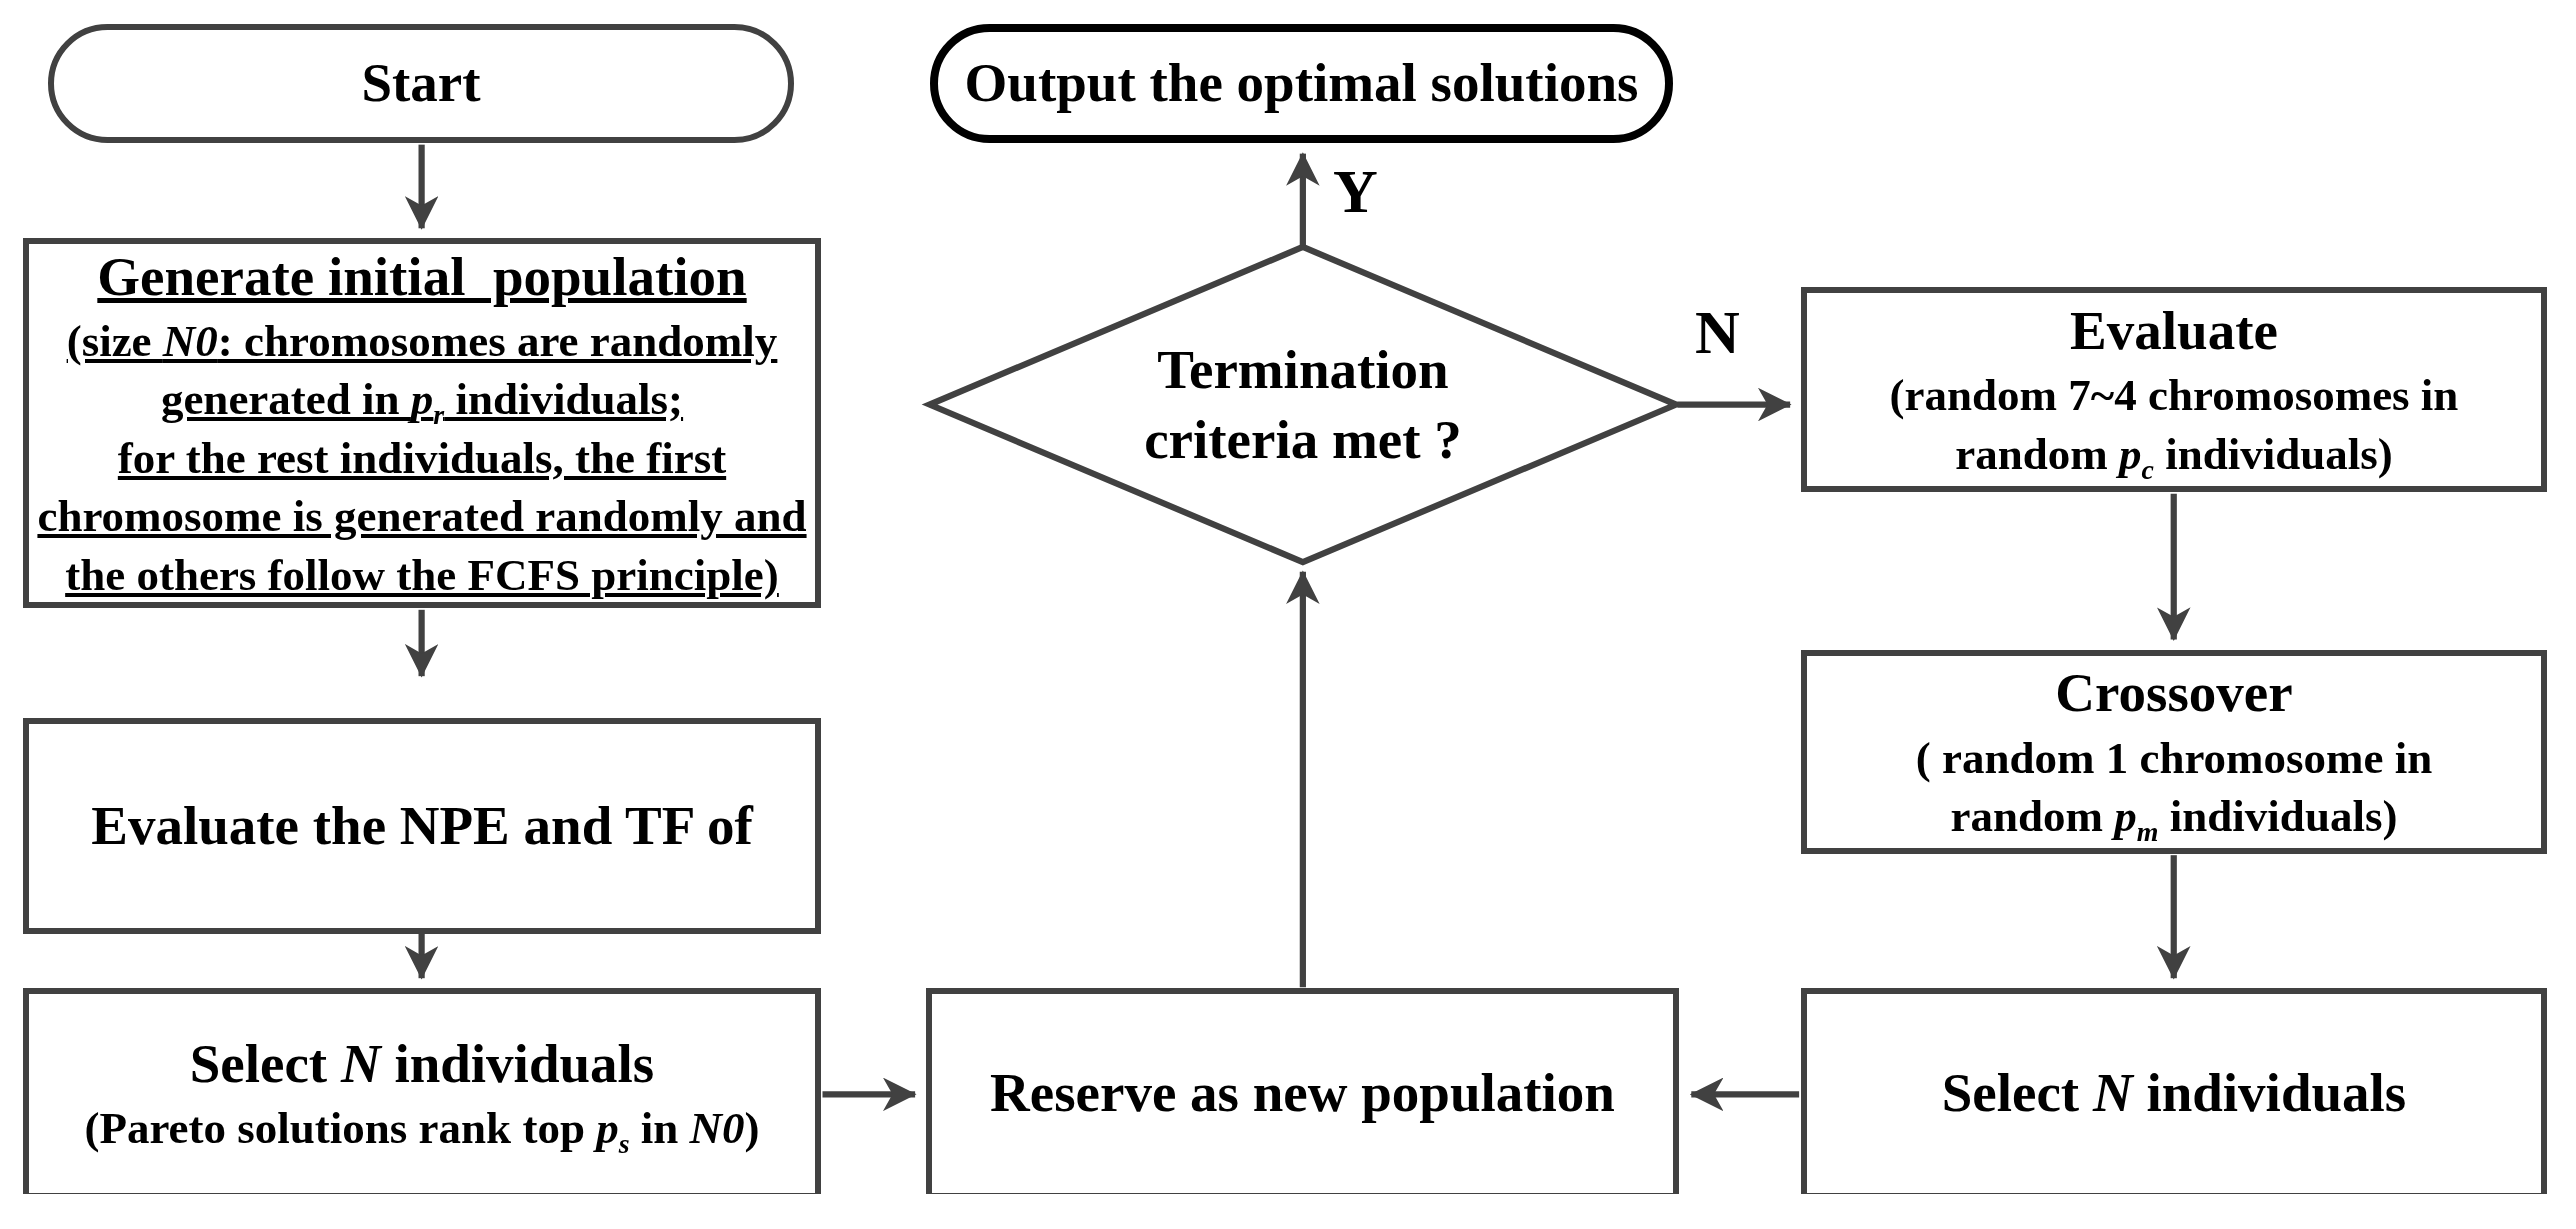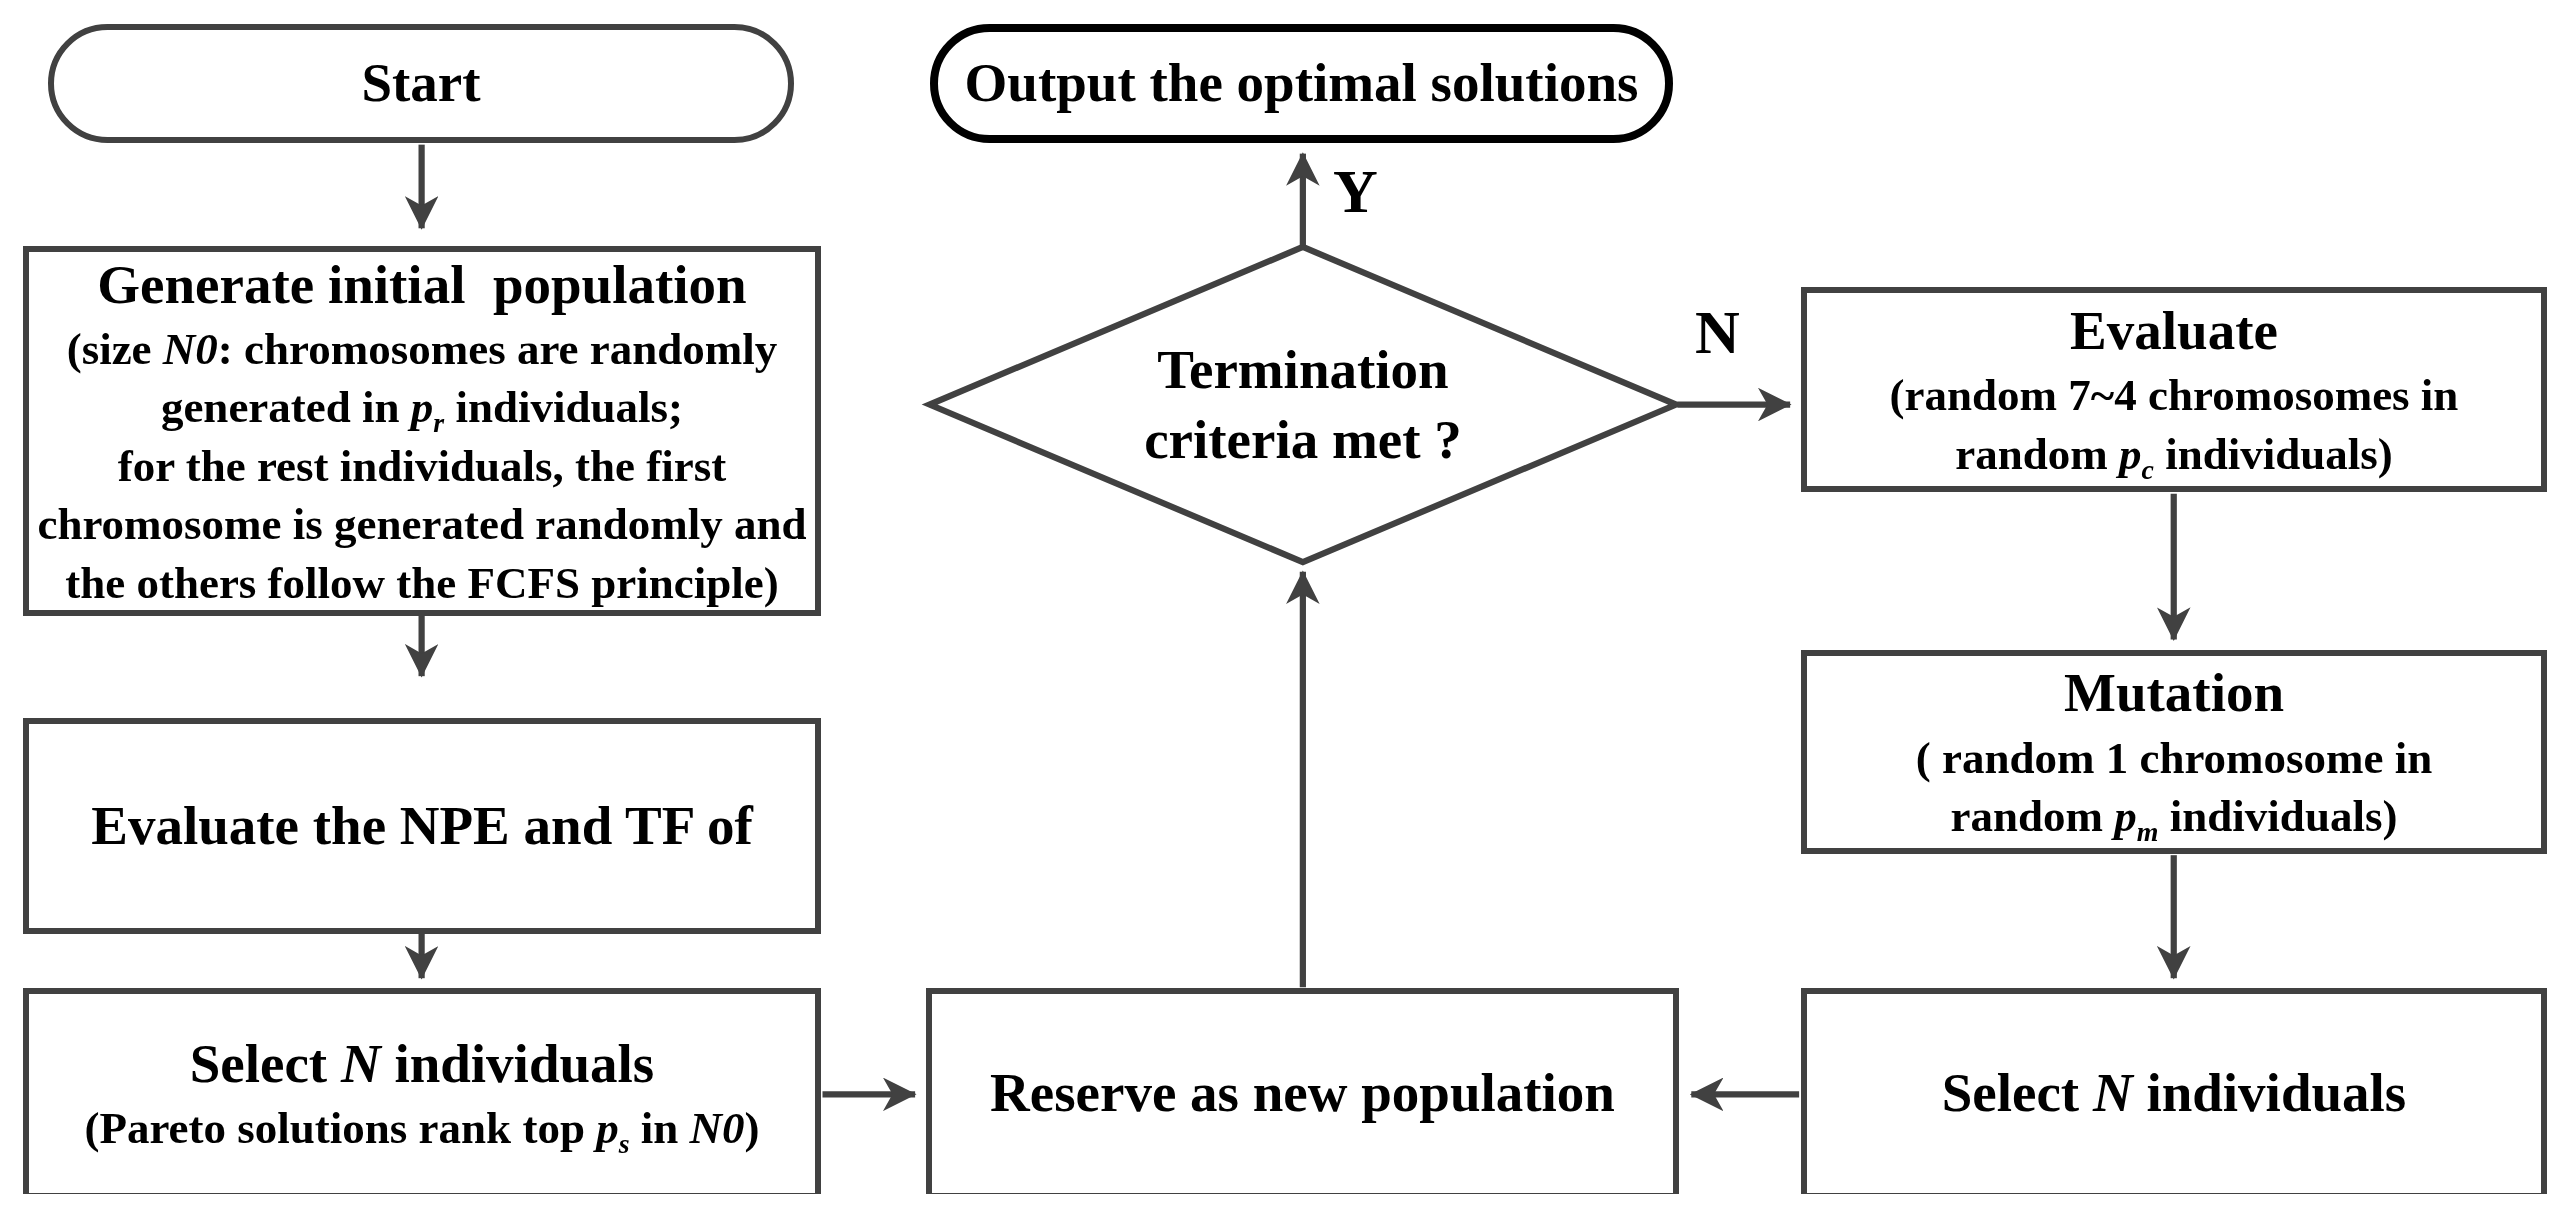--- a/index.html
+++ b/index.html
@@ -46,21 +46,21 @@
   .var { font-style: italic; }
   .b sub, .h sub { font-size: 0.62em; font-style: italic; line-height: 0; }
   .branch-label {
     position: absolute;
     font-size: 62px;
     line-height: 1;
   }
 
   
   #start       { left: 48px;   top: 24px;   width: 746px; height: 119px; }
-  #generate    { left: 23px;   top: 246px;  width: 798px; height: 370px; }
+  #generate    { left: 23px;   top: 238px;  width: 798px; height: 370px; text-decoration: underline; }
   #evaluate    { left: 23px;   top: 686px;  width: 798px; height: 216px; margin-top: 32px; }
   #select-left { left: 23px;   top: 988px; width: 798px; height: 211px; }
   #output      { left: 930px; top: 24px;   width: 743px; height: 119px; font-family: Liberation Serif, serif; }
   #term-text   { left: 930px; top: 247px;  width: 746px; height: 315px; }
   #reserve     { left: 926px; top: 988px; width: 753px; height: 211px; }
   #crossover   { left: 1801px; top: 287px;  width: 746px; height: 205px; }
   #mutation    { left: 1801px; top: 650px;  width: 746px; height: 204px; }
   #select-right{ left: 1801px; top: 988px; width: 746px; height: 211px; }
   #label-yes   { left: 1333px; top: 160px; }
   #label-no    { left: 1695px; top: 301px; }
@@ -135,21 +135,21 @@
     <div class="h">Reserve as new population</div>
   </div>
 
   <div class="node" id="crossover">
     <div class="h">Evaluate</div>
     <div class="b">(random 7~4 chromosomes in</div>
     <div class="b"><span>random </span><span class="var">p</span><sub>c</sub><span> individuals)</span></div>
   </div>
 
   <div class="node" id="mutation">
-    <div class="h">Mutation</div>
+    <div class="h">Crossover</div>
     <div class="b">( random 1 chromosome in</div>
     <div class="b"><span>random </span><span class="var">p</span><sub>m</sub><span> individuals)</span></div>
   </div>
 
   <div class="node" id="select-right">
     <div class="h"><span>Select </span><span class="var">N</span><span> individuals</span></div>
   </div>
 
   <div class="branch-label" id="label-yes">Y</div>
   <div class="branch-label" id="label-no">N</div>

